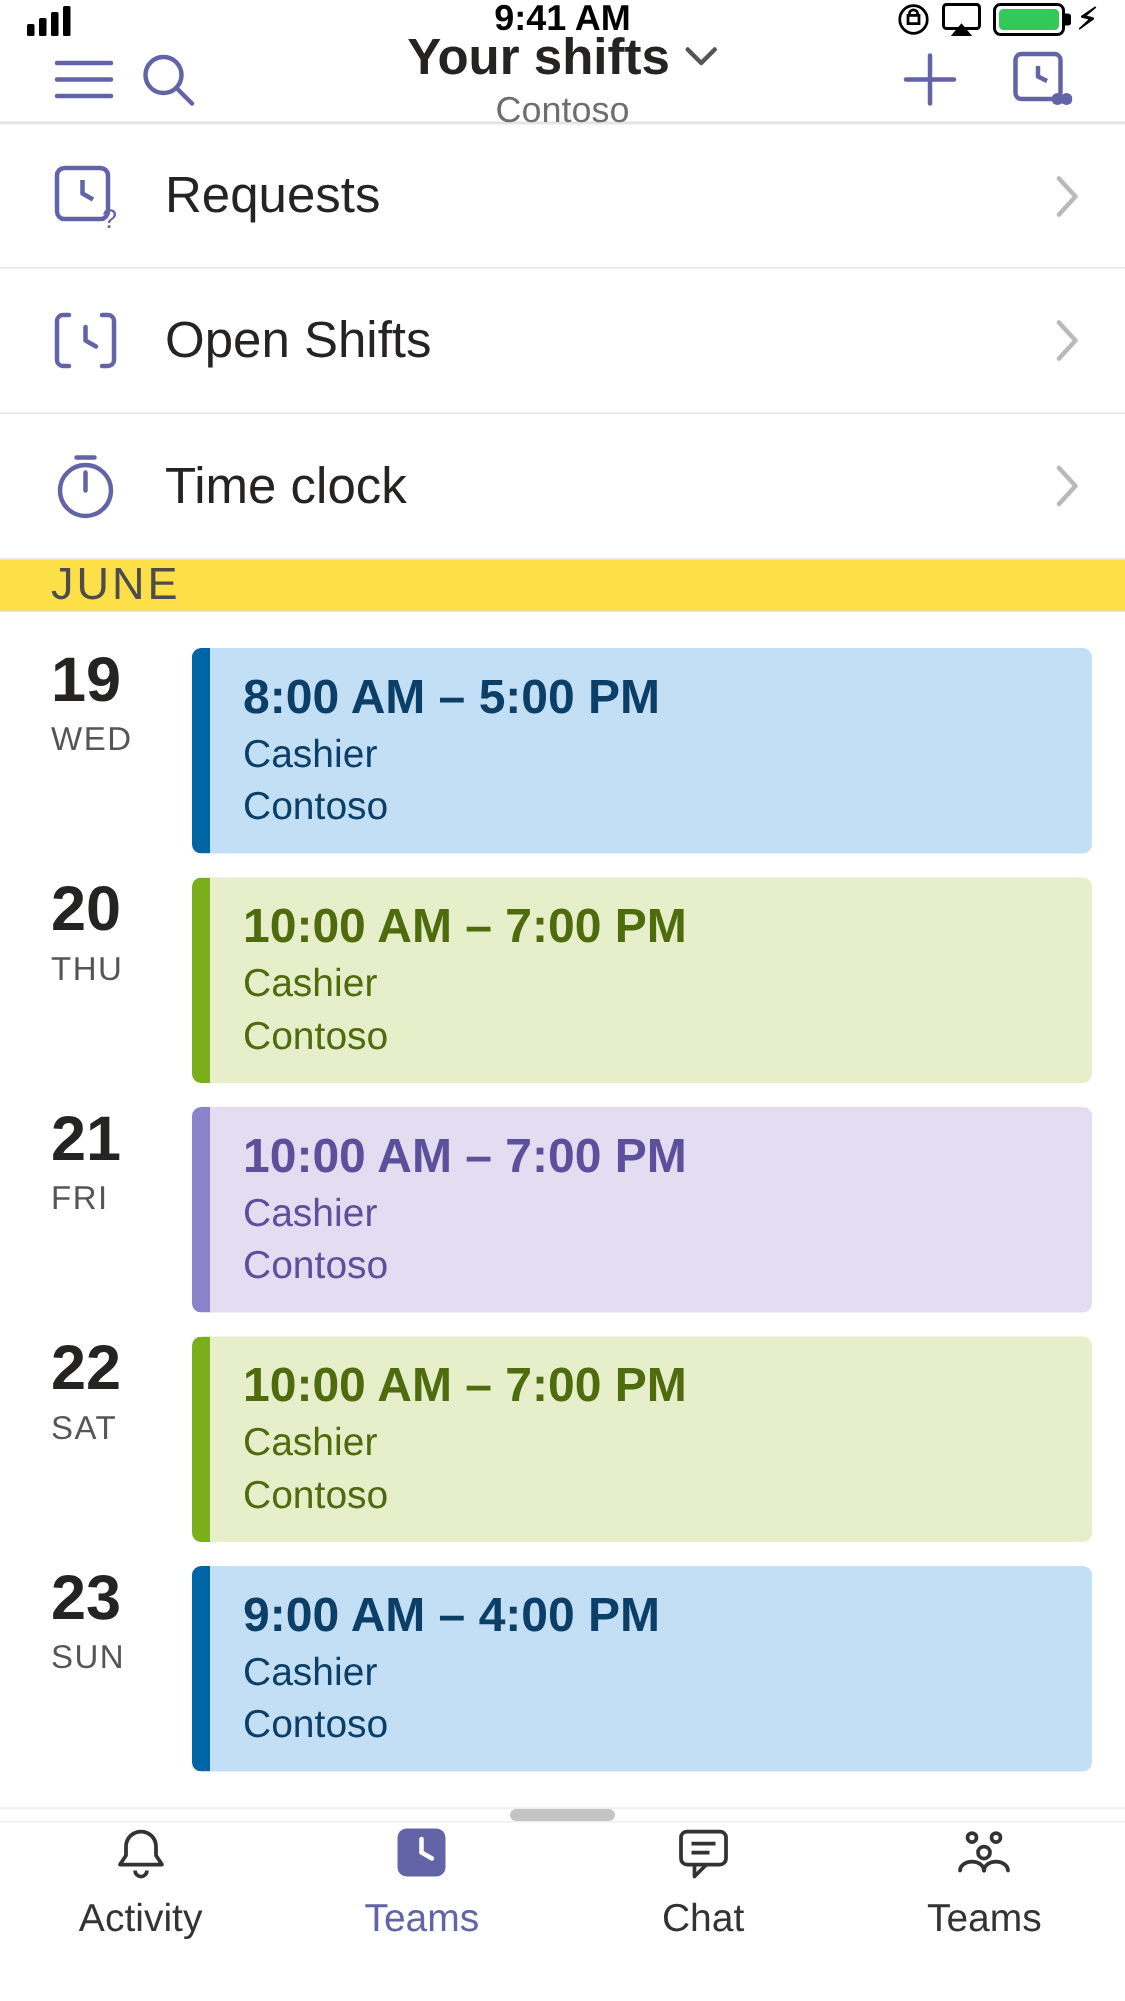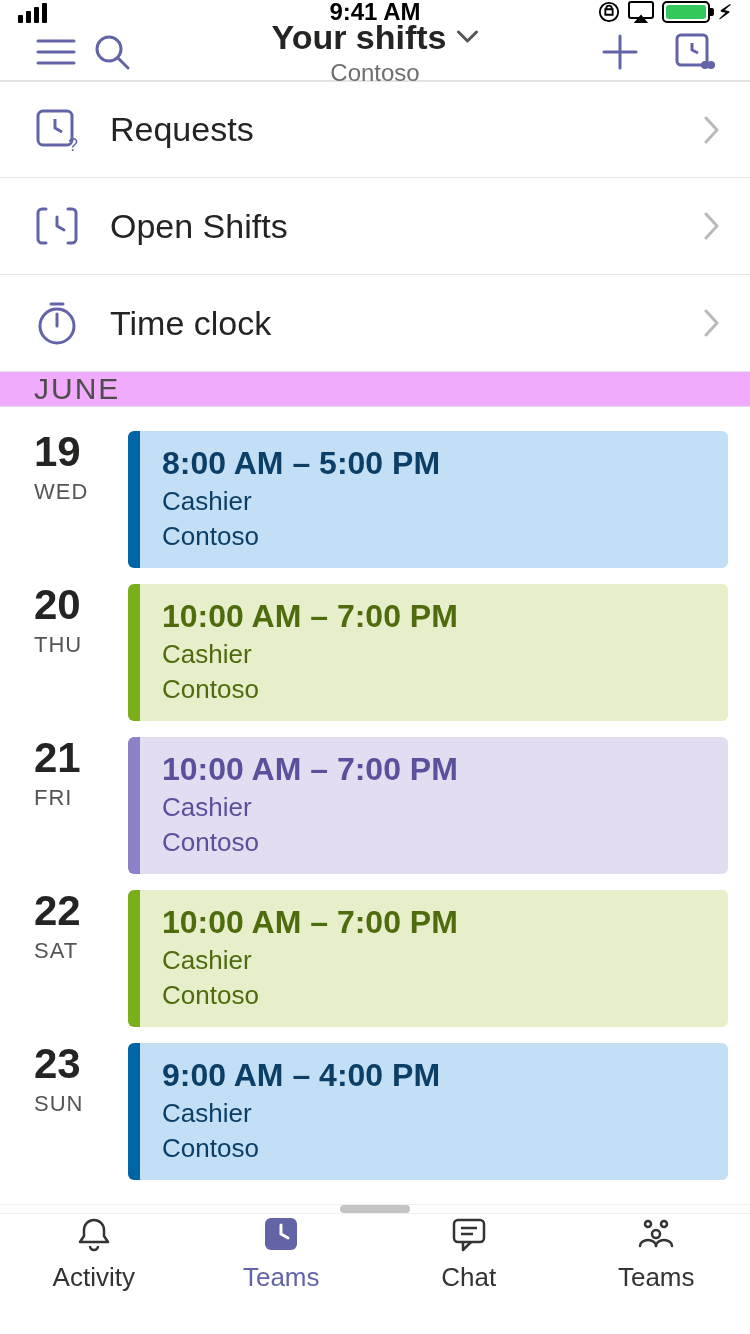--- a/index.html
+++ b/index.html
@@ -24,21 +24,21 @@
 
   
   .menu-list { background:#fff; }
   .menu-item { display:flex; align-items:center; height:97px; padding:0 30px; border-bottom:1px solid #e6e6e6; }
   .menu-item:first-child { border-top:1px solid #e6e6e6; }
   .menu-icon { width:54px; height:54px; display:flex; align-items:center; justify-content:center; color:#6264a7; margin-right:26px;}
   .menu-label { font-size:34px; color:#252423; flex:1;}
   .chevron { color:#b9b9b9; font-size:30px;}
 
   
-  .month-header { background:#f0abfc; height:76px; display:flex; align-items:center; padding:0 34px; font-size:30px; letter-spacing:2px; color:#4d4d4d; border-bottom:1px solid #e1e1e1;}
+  .month-header { background:#fde047; height:76px; display:flex; align-items:center; padding:0 34px; font-size:30px; letter-spacing:2px; color:#4d4d4d; border-bottom:1px solid #e1e1e1;}
 
   
   .day-list { background:#fff; padding:24px 22px 24px 0; display:flex; flex-direction:column; gap:16px;}
   .day-row { display:flex; align-items:stretch; }
   .day-date { width:128px; padding-left:34px; display:flex; flex-direction:column; }
   .day-num { font-size:42px; font-weight:700; color:#252423; line-height:1;}
   .day-wk  { font-size:22px; color:#555; margin-top:6px; letter-spacing:1px;}
   .shift-card { flex:1; border-radius:6px; padding:14px 22px 16px; display:flex; flex-direction:column; border-left:12px solid; }
   .shift-time { font-size:32px; font-weight:600; }
   .shift-role, .shift-team { font-size:26px; margin-top:4px; }

